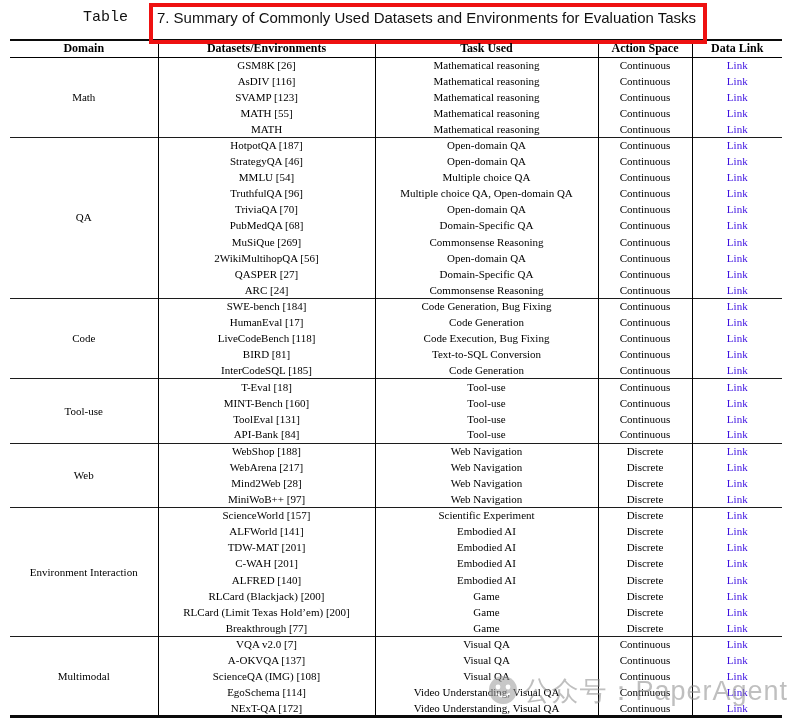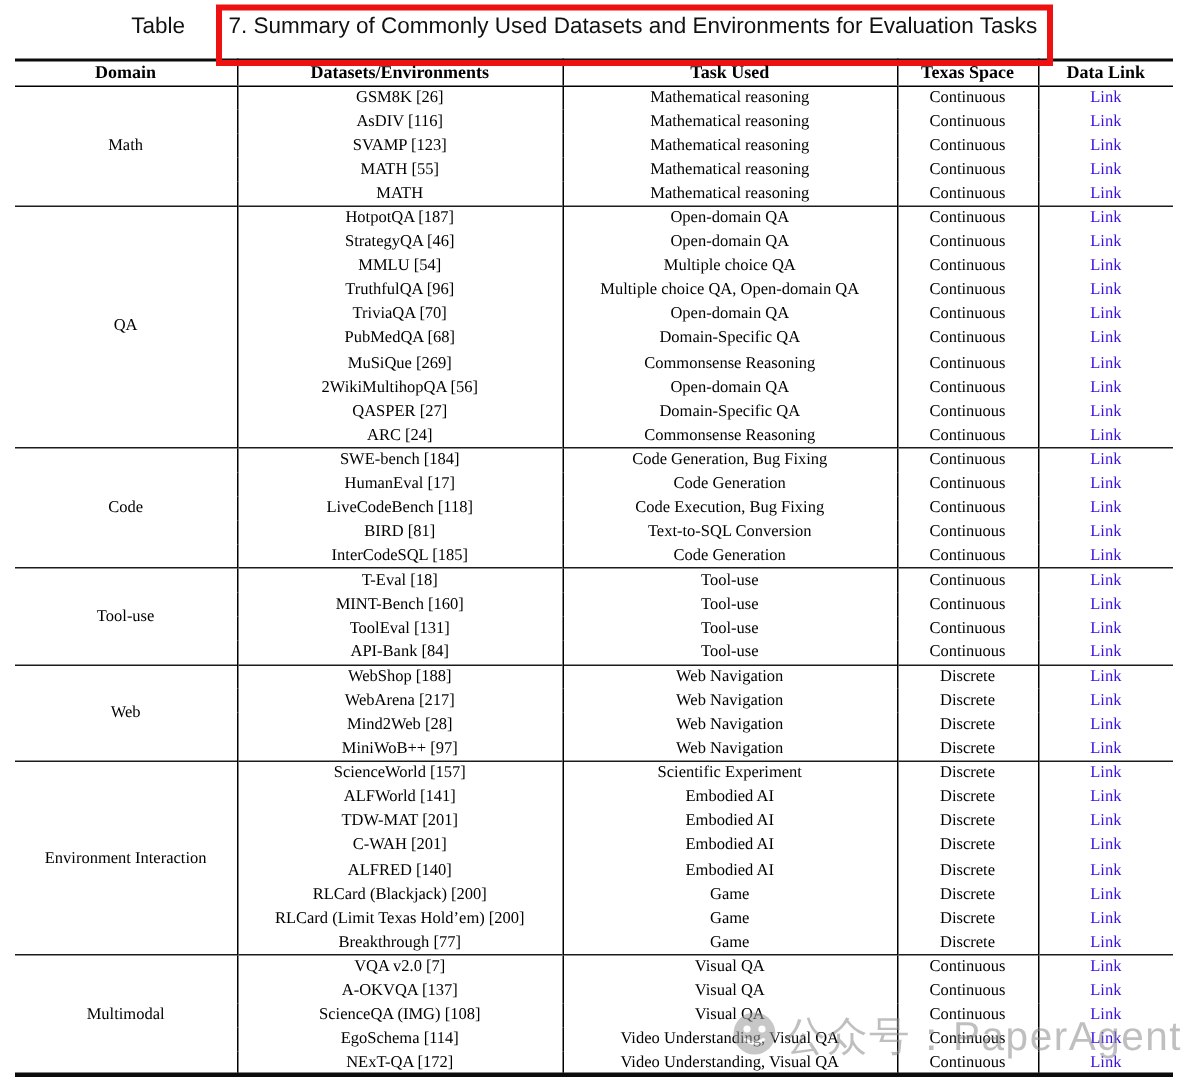--- a/index.html
+++ b/index.html
@@ -24,20 +24,21 @@
     align-items:flex-start;
     padding-top:3px;
     font-family:"Liberation Sans",sans-serif;
     font-size:15px;
     color:#111;
   }
   .caption .prefix{
     margin-right:21px;
     padding-top:6px;
     white-space:nowrap;
+    font-family:Liberation Mono, monospace;
   }
   .red-box{
     border:4px solid var(--box-red);
     padding:2px 7px 14px 4px;
     white-space:nowrap;
   }
   table{
     border-collapse:collapse;
     table-layout:fixed;
     width:772px;
@@ -105,21 +106,21 @@
     <col style="width:217px">
     <col style="width:223px">
     <col style="width:94px">
     <col style="width:90px">
   </colgroup>
   <thead>
     <tr>
       <th class="col-domain">Domain</th>
       <th class="col-dataset">Datasets/Environments</th>
       <th class="col-task">Task Used</th>
-      <th class="col-action">Texas Space</th>
+      <th class="col-action">Action Space</th>
       <th class="col-link">Data Link</th>
     </tr>
   </thead>
   <tbody>
       <tr>
         <td rowspan="5" class="col-domain">Math</td>
         <td class="col-dataset">GSM8K [26]</td>
         <td class="col-task">Mathematical reasoning</td>
         <td class="col-action">Continuous</td>
         <td class="col-link"><span class="link">Link</span></td>

